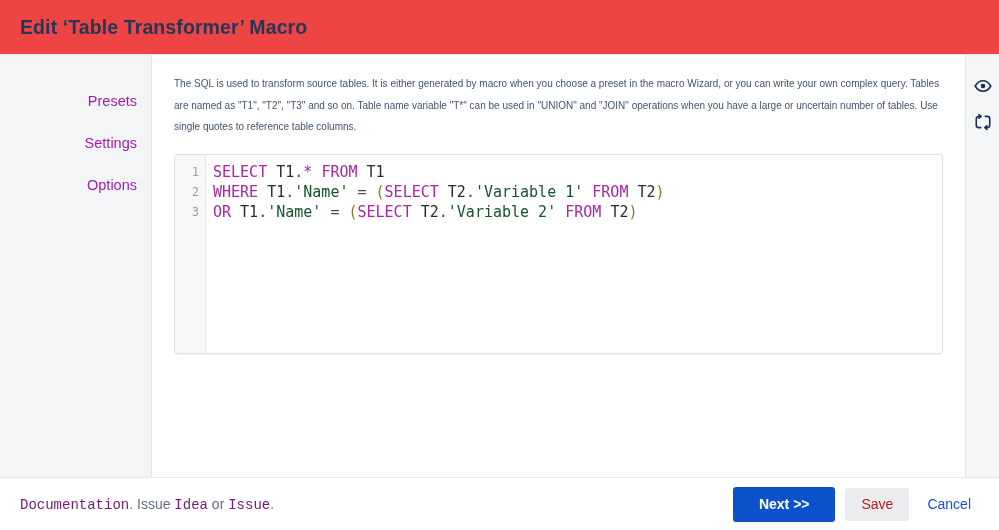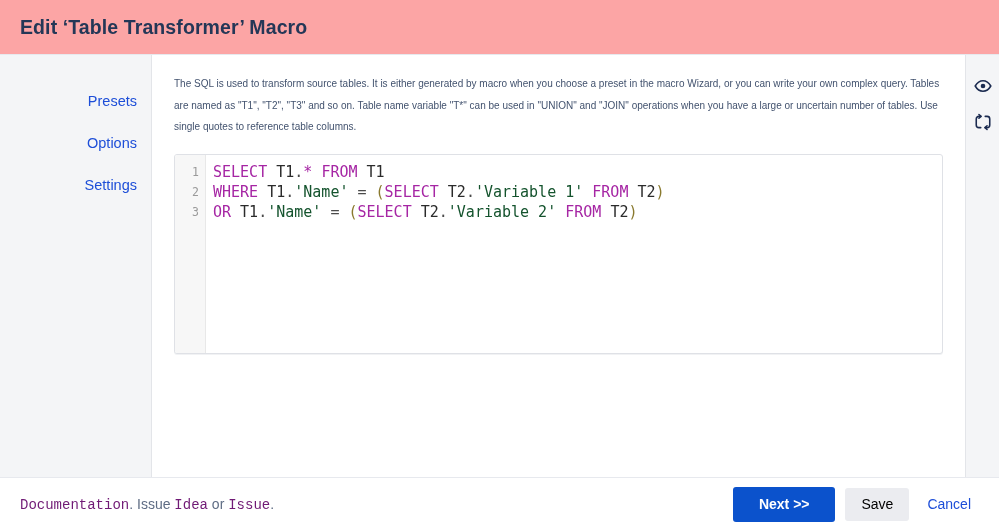--- a/index.html
+++ b/index.html
@@ -24,21 +24,21 @@
   }
 
   
   .dlg-header {
     height: 55px;
     min-height: 55px;
     box-sizing: border-box;
     padding: 8px 20px;
     display: flex;
     align-items: center;
-    background: #fca5a5;
+    background: #ef4444;
     border-bottom: 1px solid #e7e9ee;
   }
   .dlg-title {
     font-size: 19.5px;
     font-weight: 600;
     color: #243757;
     letter-spacing: 0.1px;
   }
 
   
@@ -60,21 +60,21 @@
     padding-top: 30px;
     position: relative;
   }
   .nav-item {
     position: relative;
     box-sizing: border-box;
     padding: 6px 14px 6px 10px;
     margin-bottom: 10px;
     text-align: right;
     font-size: 14.5px;
-    color: #1d4ed8;
+    color: #a21caf;
     cursor: pointer;
     line-height: 20px;
   }
   .nav-item.active {
     color: #0b5ed7;
   }
   .nav-item.active .nav-indicator {
     position: absolute;
     right: -2px;
     top: 4px;
@@ -204,21 +204,21 @@
     line-height: 17px;
   }
   .btn-primary {
     background: #0b52cc;
     color: #ffffff;
     font-weight: 700;
     padding: 9px 26px;
   }
   .btn-default {
     background: #ebecf0;
-    color: #000000;
+    color: #b91c1c;
   }
   .btn-link {
     background: transparent;
     color: #1d4ed8;
     padding: 8px 8px;
   }
 </style>
 </head>
 <body>
 
@@ -228,24 +228,24 @@
     <div class="dlg-title">Edit ‘Table Transformer’ Macro</div>
   </div>
 
   <div class="dlg-body">
 
     <div class="nav">
       <div class="nav-item">
         <span>Presets</span>
       </div>
       <div class="nav-item">
+        <span>Settings</span>
+      </div>
+      <div class="nav-item">
         <span>Options</span>
-      </div>
-      <div class="nav-item">
-        <span>Settings</span>
       </div>
     </div>
 
     <div class="main">
       <p class="desc">The SQL is used to transform source tables. It is either generated by macro when you choose a preset in the macro Wizard, or you can write your own complex query. Tables are named as "T1", "T2", "T3" and so on. Table name variable "T*" can be used in "UNION" and "JOIN" operations when you have a large or uncertain number of tables. Use single quotes to reference table columns.</p>
 
       <div class="editor">
         <div class="gutter">
             <div class="code-line">1</div>
             <div class="code-line">2</div>

